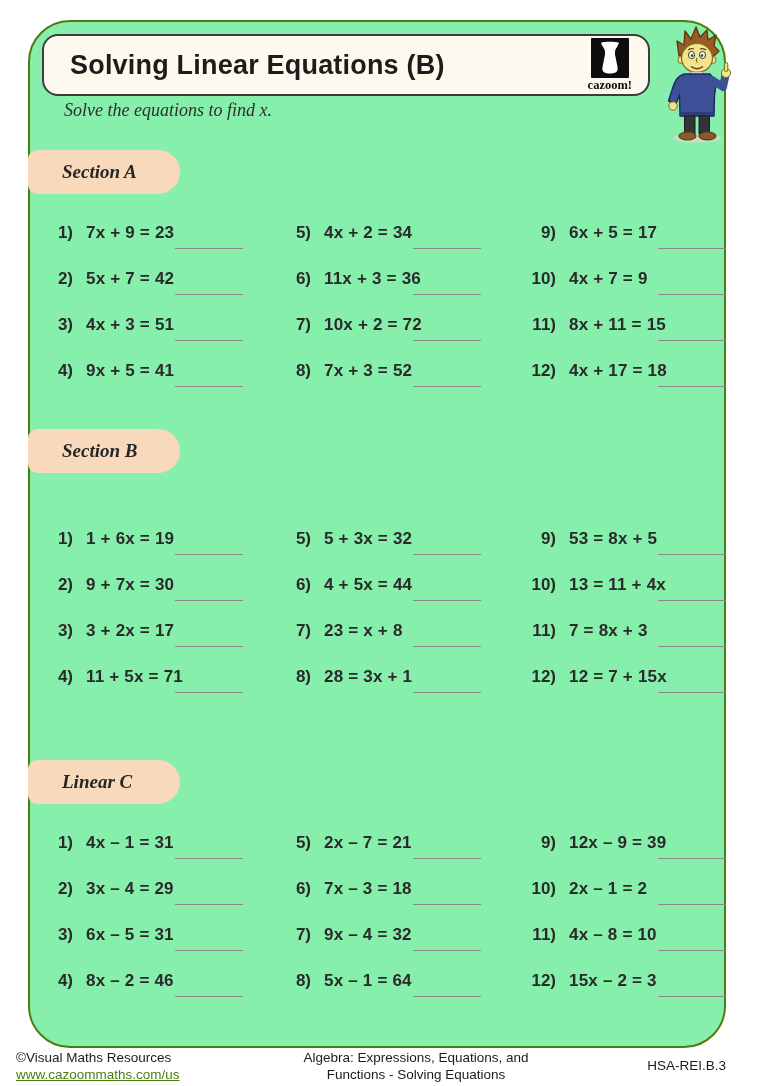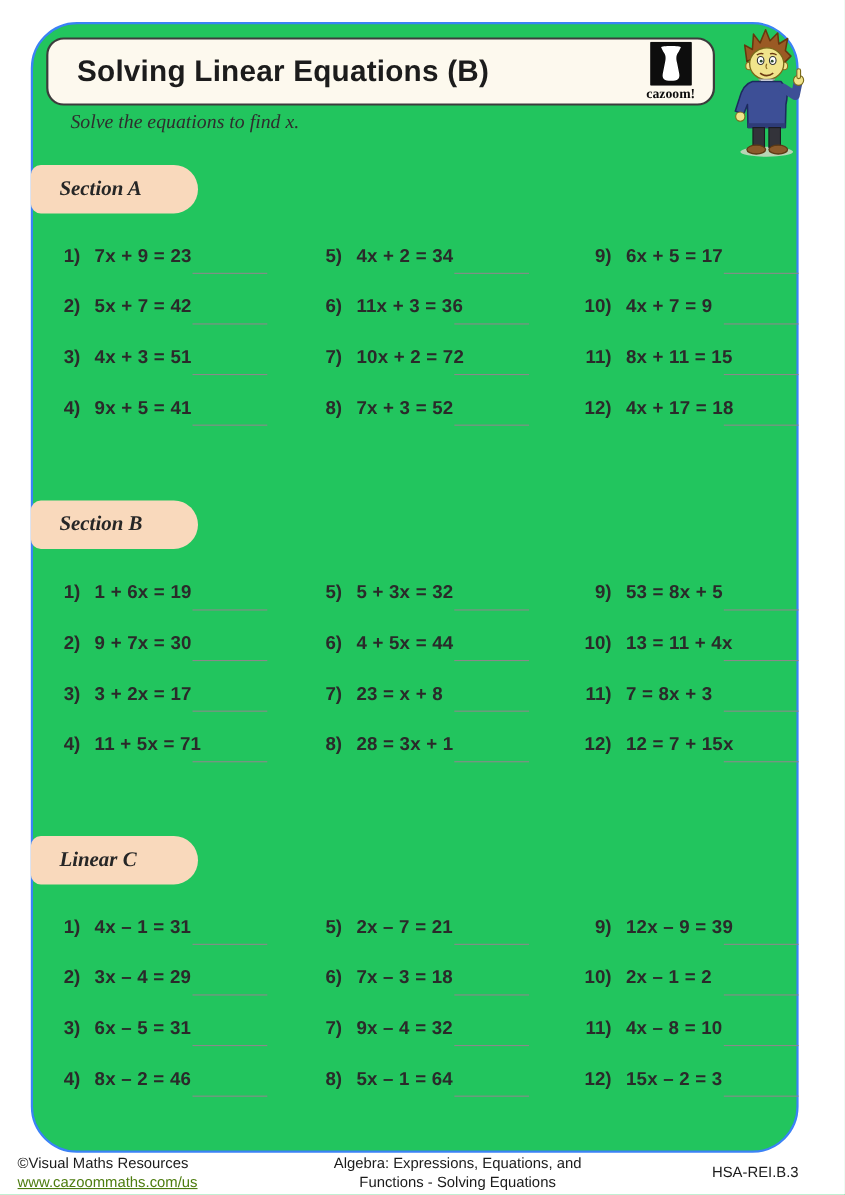--- a/index.html
+++ b/index.html
@@ -5,21 +5,21 @@
   html,body{margin:0;padding:0;}
   body{
     width:768px;height:1086px;background:#ffffff;
     font-family:"Liberation Sans",sans-serif;color:#262626;
     -webkit-font-smoothing:antialiased;
   }
   #sheet{position:relative;width:768px;height:1086px;background:#ffffff;overflow:hidden;}
 
   .outer-box{
     position:absolute;left:28px;top:20px;width:694px;height:1024px;
-    border:2px solid #3b82f6;border-radius:42px;background:#22c55e;
+    border:2px solid #4d7c0f;border-radius:42px;background:#86efac;
   }
 
   .title-box{
     position:absolute;left:12px;top:12px;width:608px;height:62px;box-sizing:border-box;
     border:2.5px solid #3c3c3c;border-radius:16px;background:#fdf9ee;
     display:flex;align-items:center;justify-content:space-between;
     padding:0 10px 0 26px;
   }
   .title{font-size:27px;font-weight:bold;color:#1c1c1c;letter-spacing:.2px;white-space:nowrap;}
   .logo{display:flex;flex-direction:column;align-items:center;line-height:1;margin-right:6px;}
@@ -29,25 +29,25 @@
   .mascot{position:absolute;left:650px;top:24px;width:94px;height:120px;z-index:5;}
 
   .subtitle{
     position:absolute;left:34px;top:78px;
     font-family:"Liberation Serif",serif;font-style:italic;font-size:18px;color:#2e2e2e;
   }
 
   .pill{
     position:absolute;left:-2px;height:44px;width:152px;box-sizing:border-box;
     background:#f9d9bc;border-radius:10px 24px 24px 10px;
-    display:flex;align-items:center;padding-left:26px;
+    display:flex;align-items:center;padding-left:34px;
     font-family:"Liberation Serif",serif;font-weight:bold;font-style:italic;
     font-size:19px;color:#262626;
   }
-  #pillA{top:128px;} #pillB{top:433px;} #pillC{top:738px;}
+  #pillA{top:128px;} #pillB{top:407px;} #pillC{top:738px;}
 
   .pgrid{
     position:absolute;left:15px;width:681px;
     display:grid;grid-template-columns:238px 245px 198px;
     grid-template-rows:repeat(4,46px);grid-auto-flow:column;
   }
   #gridA{top:188px;} #gridB{top:494px;} #gridC{top:798px;}
 
   .prob{position:relative;display:flex;align-items:center;font-weight:bold;font-size:17px;color:#2a2a2a;}
   .pnum{width:28px;text-align:right;flex:none;}

